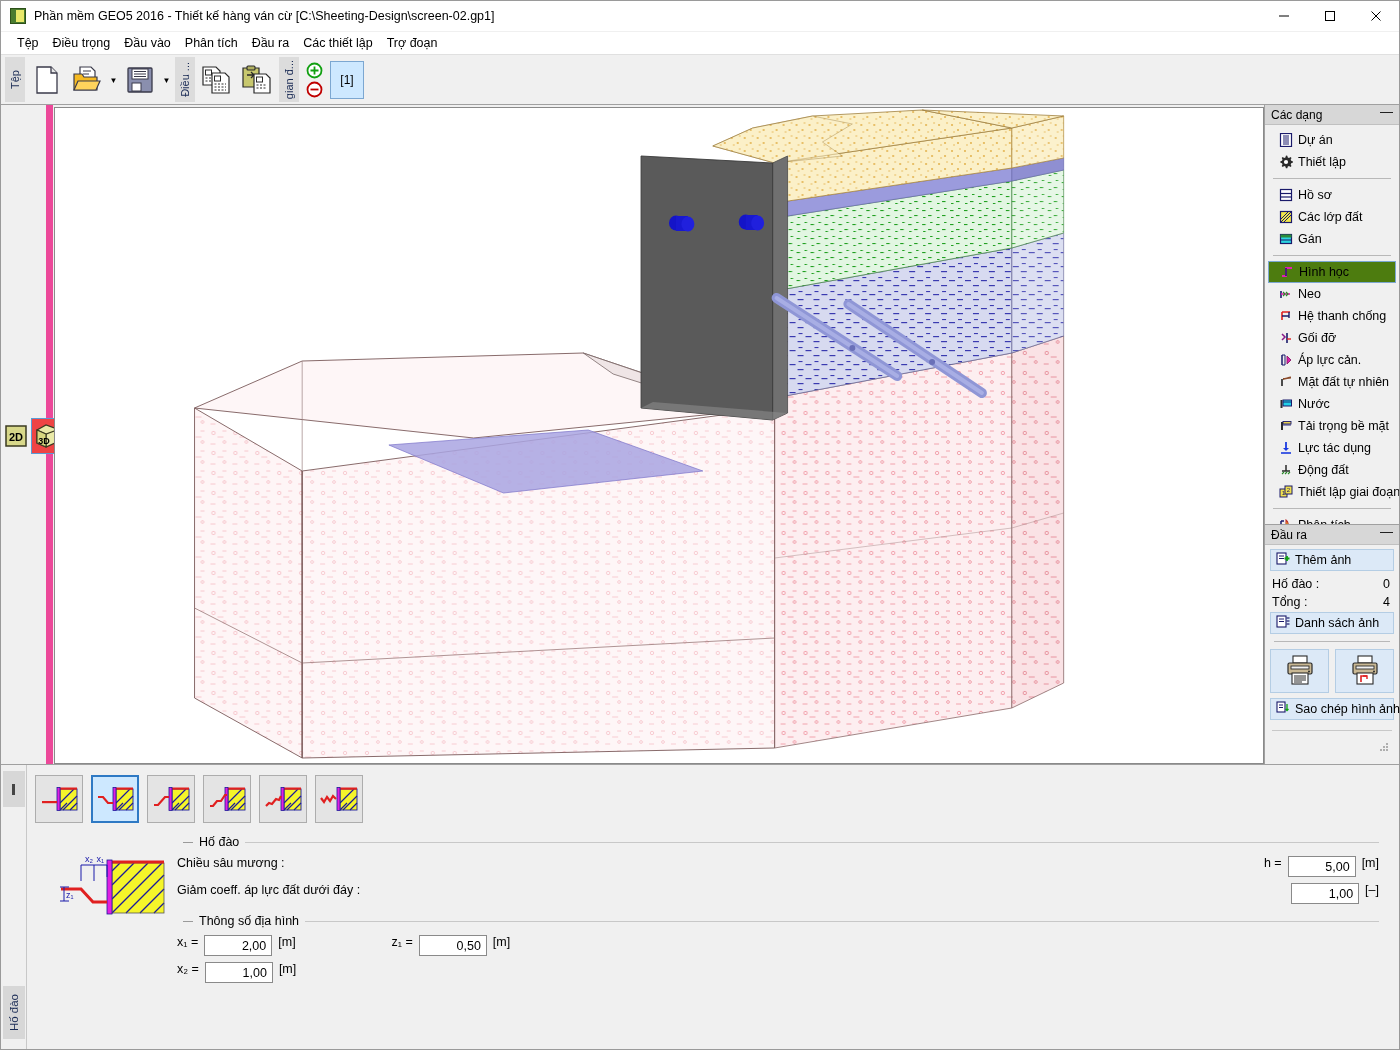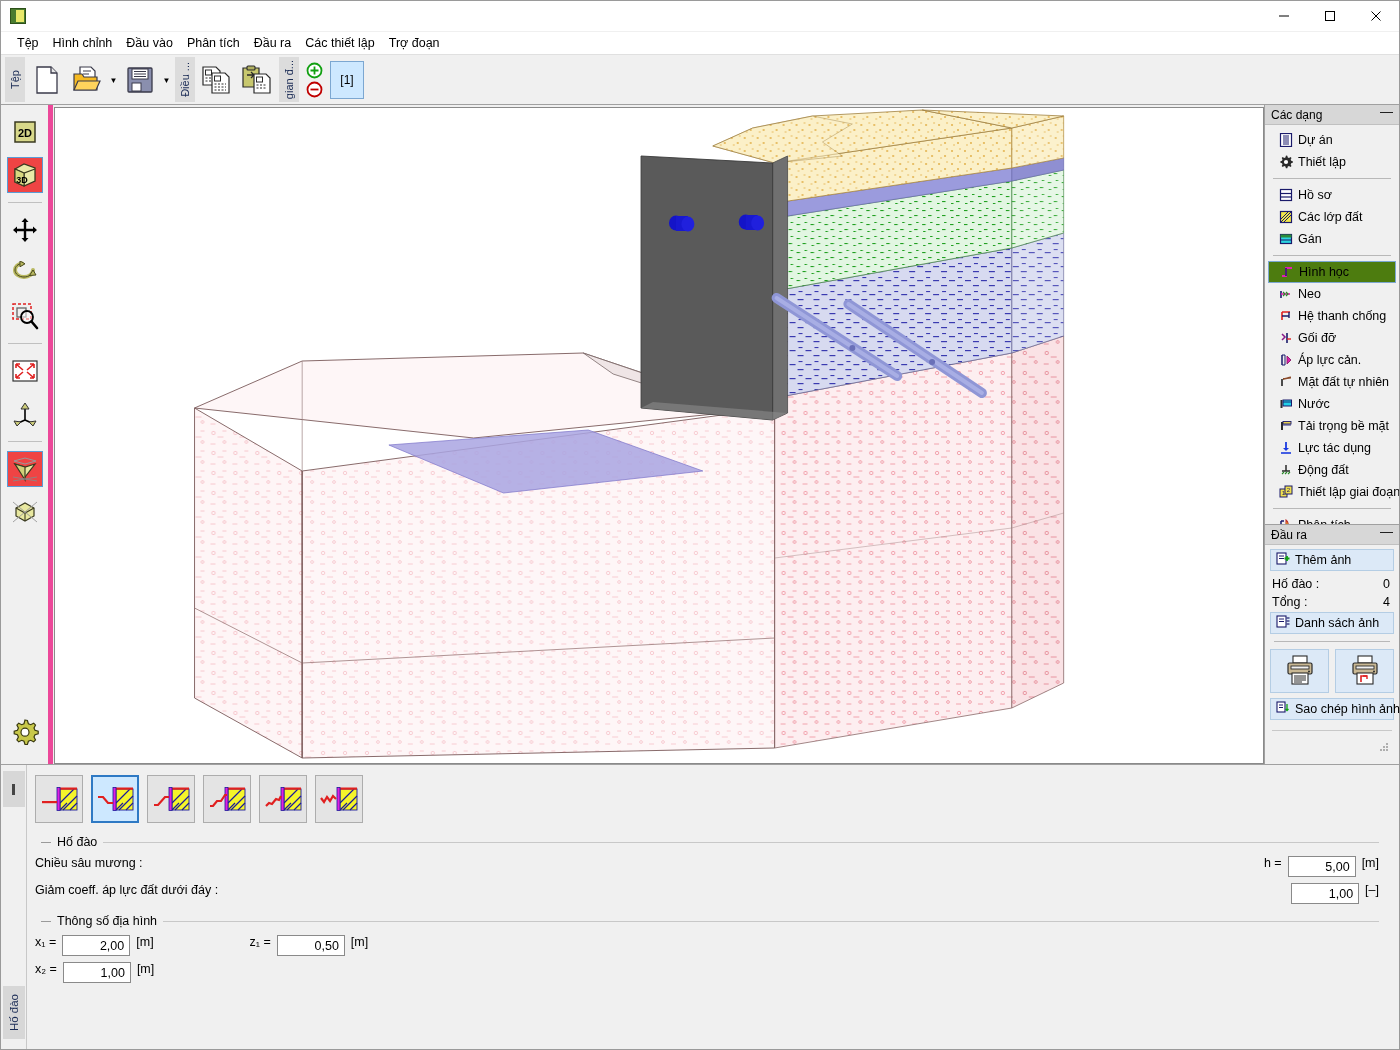--- a/index.html
+++ b/index.html
@@ -101,22 +101,22 @@
 
   
   .main {
     flex: 1; display: flex; min-height: 0;
   }
 
   
   .lefttools {
     width: 52px; min-width: 52px;
     background: #f0f0f0;
-    border-right: 5px solid #ec4899;
-    display: flex; flex-direction: column; align-items: center;
+    border-right: 7px solid #ec4899;
+    display: flex; flex-direction: row; align-items: center;
     padding-top: 9px;
   }
   .lt-btn {
     width: 36px; height: 36px; margin-bottom: 7px;
     display: flex; align-items: center; justify-content: center;
     border: 1px solid transparent;
   }
   .lt-btn.sel { background: #ef4444; border: 1px solid #5a9bd5; }
   .lt-sep {
     width: 34px; height: 1px; background: #c0c0c0; margin: 2px 0 9px 0;
@@ -251,20 +251,21 @@
   .funit { white-space: nowrap; }
   .spacer-fill { flex: 1; }
 </style>
 </head>
 <body>
 
 <div id="app">
 
   <div class="titlebar">
     <div class="app-logo"></div>
+    <div class="title-text">Phần mềm GEO5 2016 - Thiết kế hàng ván cừ [C:\Sheeting-Design\screen-02.gp1]</div>
     <div class="winbtns">
       <div class="winbtn">
         <svg width="12" height="12" viewBox="0 0 12 12">
             <line x1="1" y1="6" x2="11" y2="6" stroke="#000" stroke-width="1"></line>
           </svg>
       </div>
       <div class="winbtn">
         <svg width="12" height="12" viewBox="0 0 12 12">
             <rect x="1.5" y="1.5" width="9" height="9" fill="none" stroke="#000" stroke-width="1"></rect>
           </svg>
@@ -273,21 +274,21 @@
         <svg width="12" height="12" viewBox="0 0 12 12">
             <line x1="1.5" y1="1.5" x2="10.5" y2="10.5" stroke="#000" stroke-width="1"></line>
             <line x1="10.5" y1="1.5" x2="1.5" y2="10.5" stroke="#000" stroke-width="1"></line>
           </svg>
       </div>
     </div>
   </div>
 
   <div class="menubar">
     <div class="menu-item">Tệp</div>
-    <div class="menu-item">Hình chỉnh</div>
+    <div class="menu-item">Điều trọng</div>
     <div class="menu-item">Đầu vào</div>
     <div class="menu-item">Phân tích</div>
     <div class="menu-item">Đầu ra</div>
     <div class="menu-item">Các thiết lập</div>
     <div class="menu-item">Trợ đoạn</div>
   </div>
 
   <div class="toolbar">
     <div class="tb-grouplabel">
       <span>Tệp</span>
@@ -981,20 +982,46 @@
             <rect x="21" y="7" width="17" height="21" fill="none" stroke="#1a1a9a" stroke-width="0.9"></rect>
             <rect x="21" y="5.5" width="17" height="2.2" fill="#e02020"></rect>
             <rect x="18" y="5.5" width="3" height="23" fill="#e020e0" stroke="#1a1a9a" stroke-width="0.8"></rect>
             <path d="M2 16 l3 4 l3 -5 l3 4 l3 -5 l3 3" fill="none" stroke="#e02020" stroke-width="2.2"></path>
           </svg>
         </div>
       </div>
 
       <div class="formrow">
 
+        <div class="diagram">
+          <svg width="110" height="100" viewBox="0 0 110 100">
+
+            <rect x="55" y="12" width="52" height="50" fill="#f5f52a"></rect>
+            <path d="M55 62 L105 12 M55 48 L91 12 M55 34 L77 12 M55 20 L63 12 M69 62 L107 24 M83 62 L107 38 M97 62 L107 52" stroke="#1a1a9a" stroke-width="1.3"></path>
+            <rect x="55" y="12" width="52" height="50" fill="none" stroke="#555" stroke-width="0.8"></rect>
+
+            <rect x="55" y="9.5" width="52" height="3" fill="#e02020"></rect>
+
+            <rect x="50" y="9" width="5" height="54" fill="#e020e0" stroke="#1a1a9a" stroke-width="0.8"></rect>
+
+            <path d="M4 38 h20 l12 13 h14" fill="none" stroke="#e02020" stroke-width="3"></path>
+
+            <line x1="24" y1="14" x2="50" y2="14" stroke="#1a1aaa" stroke-width="1"></line>
+            <line x1="24" y1="14" x2="24" y2="30" stroke="#1a1aaa" stroke-width="1"></line>
+            <line x1="37" y1="14" x2="37" y2="30" stroke="#1a1aaa" stroke-width="1"></line>
+            <line x1="50" y1="14" x2="50" y2="26" stroke="#1a1aaa" stroke-width="1"></line>
+            <text x="28" y="11" font-size="9" fill="#1a1aaa" font-family="Liberation Sans, sans-serif">x₂</text>
+            <text x="39.5" y="11" font-size="9" fill="#1a1aaa" font-family="Liberation Sans, sans-serif">x₁</text>
+
+            <line x1="7" y1="36" x2="7" y2="50" stroke="#1a1aaa" stroke-width="1"></line>
+            <line x1="3" y1="36" x2="12" y2="36" stroke="#1a1aaa" stroke-width="1"></line>
+            <line x1="3" y1="50" x2="12" y2="50" stroke="#1a1aaa" stroke-width="1"></line>
+            <text x="9" y="47" font-size="9" fill="#1a1aaa" font-family="Liberation Sans, sans-serif">z₁</text>
+          </svg>
+        </div>
 
         <div class="fields">
 
           <fieldset class="grp">
             <div class="grp-title">
               <span class="dash"></span>
               <span>Hố đào</span>
               <span class="line"></span>
             </div>
 

